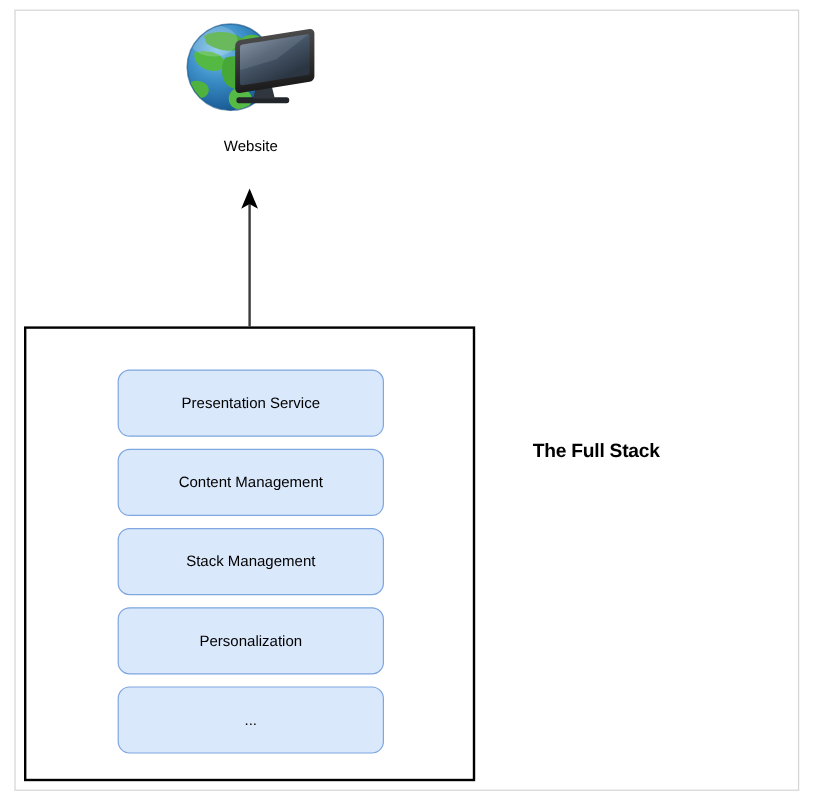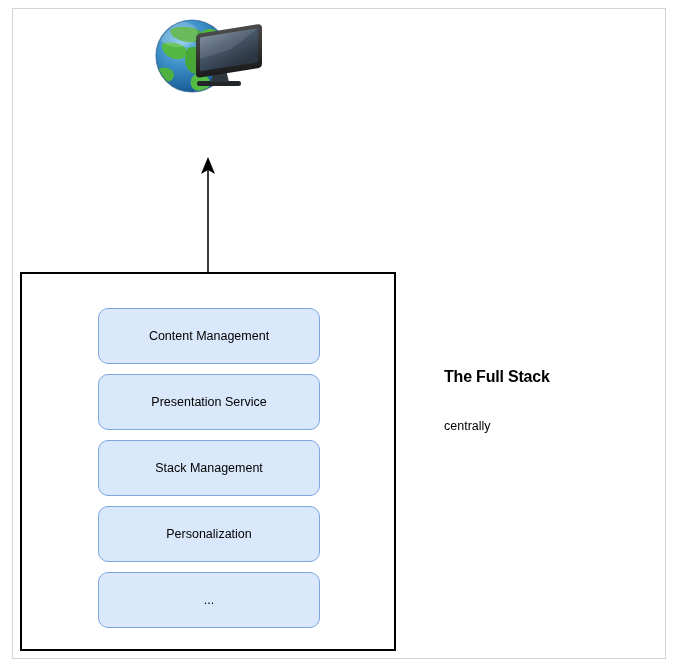--- a/index.html
+++ b/index.html
@@ -175,55 +175,55 @@
 
         <g>
           <rect x="45" y="67" width="44" height="5" rx="2.2" fill="#22262b"></rect>
           <path d="M62 56 L74 56 L77 68 L59 68 Z" fill="#30363d"></path>
           <rect x="44" y="27" width="66" height="44" rx="4" fill="url(#bezelGrad)" transform="skewY(-9)"></rect>
           <rect x="48" y="31" width="58" height="34" rx="2" fill="url(#screenGrad)" transform="skewY(-9)"></rect>
           <path d="M48 31 L106 31 L78 48 L48 52 Z" fill="#ffffff" opacity="0.10" transform="skewY(-9)"></path>
         </g>
       </svg>
     </div>
+    <div class="website-label">Website</div>
   </div>
 
   <div class="arrow">
     <svg width="32" height="125" viewBox="0 0 32 125" xmlns="http://www.w3.org/2000/svg">
       <line x1="16" y1="125" x2="16" y2="14" stroke="#3a3a3a" stroke-width="2"></line>
       <path d="M16 2 L23 19 L16 15 L9 19 Z" fill="#000000"></path>
     </svg>
   </div>
 
   <div class="stack-container">
     <div class="service-list">
 
       <div class="service-box">
+        <span class="service-label">Presentation Service</span>
+      </div>
+
+      <div class="service-box">
         <span class="service-label">Content Management</span>
-      </div>
-
-      <div class="service-box">
-        <span class="service-label">Presentation Service</span>
       </div>
 
       <div class="service-box">
         <span class="service-label">Stack Management</span>
       </div>
 
       <div class="service-box">
         <span class="service-label">Personalization</span>
       </div>
 
       <div class="service-box">
         <span class="service-label">...</span>
       </div>
 
     </div>
   </div>
 
   <div class="text-panel">
     <div class="panel-heading">The Full Stack</div>
     <div class="panel-body">
-      <div class="panel-body-line">centrally</div>
     </div>
   </div>
 
 </div>
 
 </body></html>

